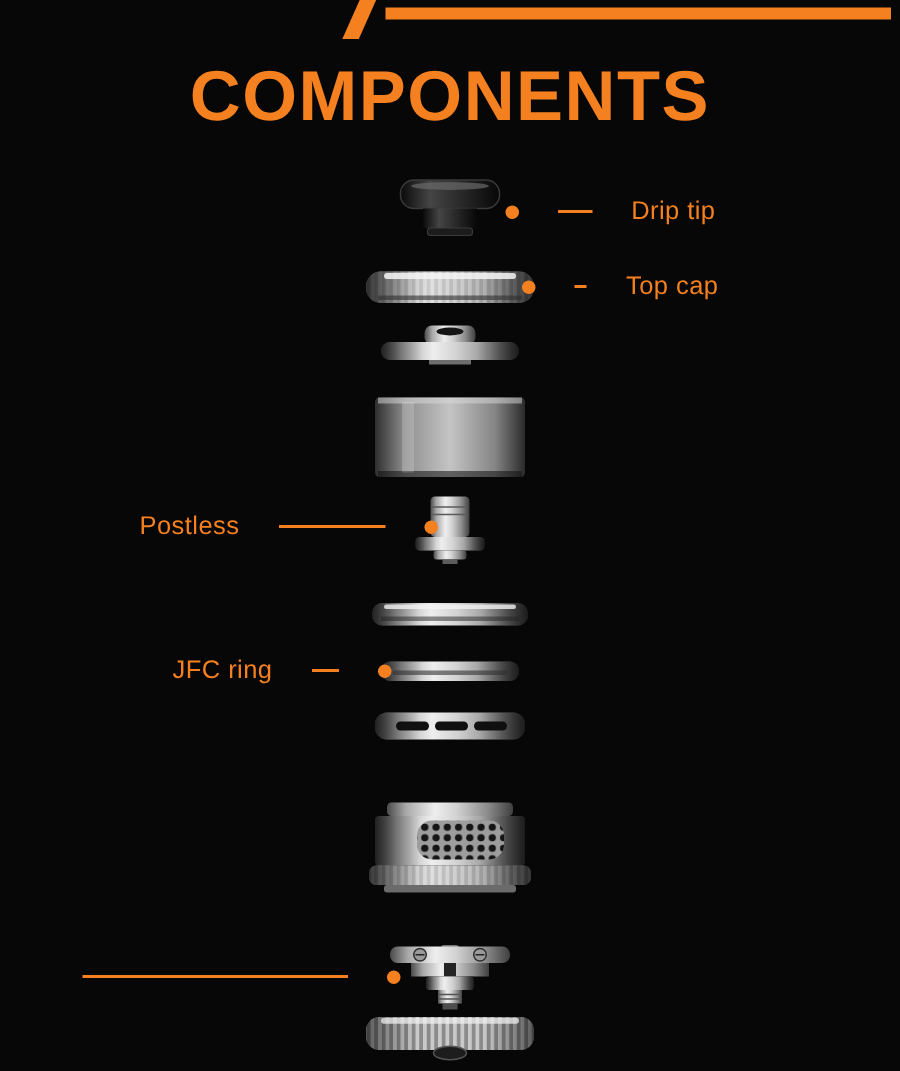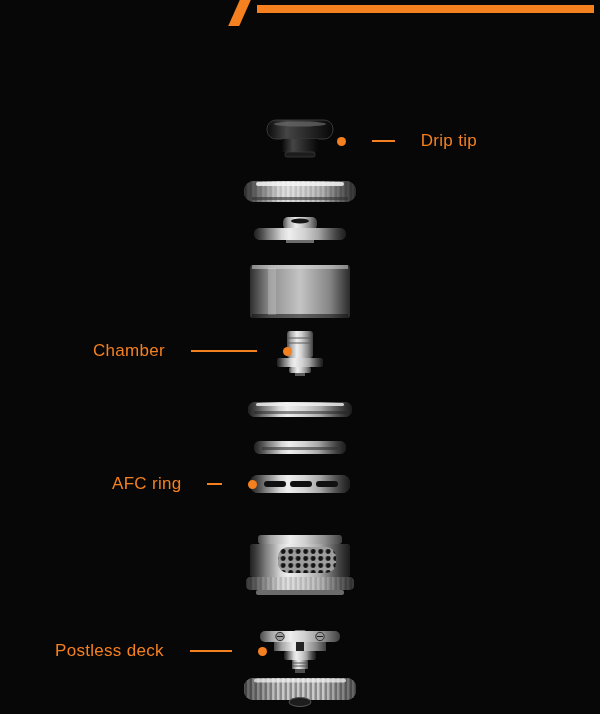--- a/index.html
+++ b/index.html
@@ -56,20 +56,21 @@
       <pattern id="pHex" width="7.5" height="7" patternUnits="userSpaceOnUse">
         <rect width="7.5" height="7" fill="#9d9d9d"></rect>
           <circle cx="3.7" cy="3.5" r="2.4" fill="#151515"></circle>
       </pattern>
     </defs>
   </svg>
 
   <div class="deco-slash"></div>
   <div class="deco-bar"></div>
 
+  <div class="title">COMPONENTS</div>
 
   <svg class="part" style="left:258px;top:119px" width="84" height="40" viewBox="0 0 84 40">
     <rect x="9" y="1" width="66" height="19" rx="9" fill="url(#gDark)" stroke="#3a3a3a" stroke-width="1"></rect>
     <ellipse cx="42" cy="5" rx="26" ry="2.6" fill="#6a6a6a" opacity="0.7"></ellipse>
     <rect x="24" y="20" width="36" height="13" fill="url(#gDark)"></rect>
     <rect x="27" y="33" width="30" height="5" rx="2" fill="#1c1c1c" stroke="#3a3a3a" stroke-width="0.8"></rect>
   </svg>
 
   <svg class="part" style="left:242px;top:179px" width="116" height="26" viewBox="0 0 116 26">
     <rect x="2" y="2" width="112" height="21" rx="10" fill="url(#gMetal)"></rect>
@@ -159,38 +160,42 @@
     <rect x="12" y="2.5" width="92" height="4" rx="2" fill="#efefef" opacity="0.75"></rect>
     <ellipse cx="58" cy="26" rx="11" ry="4.5" fill="#1d1d1d" stroke="#555555" stroke-width="1"></ellipse>
   </svg>
 
   <div class="callout" style="left:337px;top:130px;width:140px">
     <span class="dot"></span>
     <span class="line"></span>
     <span class="clabel">Drip tip</span>
   </div>
 
+  <div class="callout" style="left:348px;top:180px;width:131px">
+    <span class="dot"></span>
+    <span class="line"></span>
+    <span class="clabel">Top cap</span>
+  </div>
 
 
 
   <div class="callout" style="left:93px;top:340px;width:199px">
-    <span class="clabel">Chamber</span>
-    <span class="line"></span>
-    <span class="dot"></span>
-  </div>
-
-
-
-  <div class="callout" style="left:112px;top:473px;width:145px">
-    <span class="clabel">AFC ring</span>
-    <span class="line"></span>
-    <span class="dot"></span>
-  </div>
+    <span class="clabel">Postless</span>
+    <span class="line"></span>
+    <span class="dot"></span>
+  </div>
+
+
+  <div class="callout" style="left:115px;top:436px;width:146px">
+    <span class="clabel">JFC ring</span>
+    <span class="line"></span>
+    <span class="dot"></span>
+  </div>
+
 
 
   <div class="callout" style="left:55px;top:640px;width:212px">
-    <span class="clabel">Postless deck</span>
     <span class="line"></span>
     <span class="dot"></span>
   </div>
 
 
 </div>
 
 </body></html>

